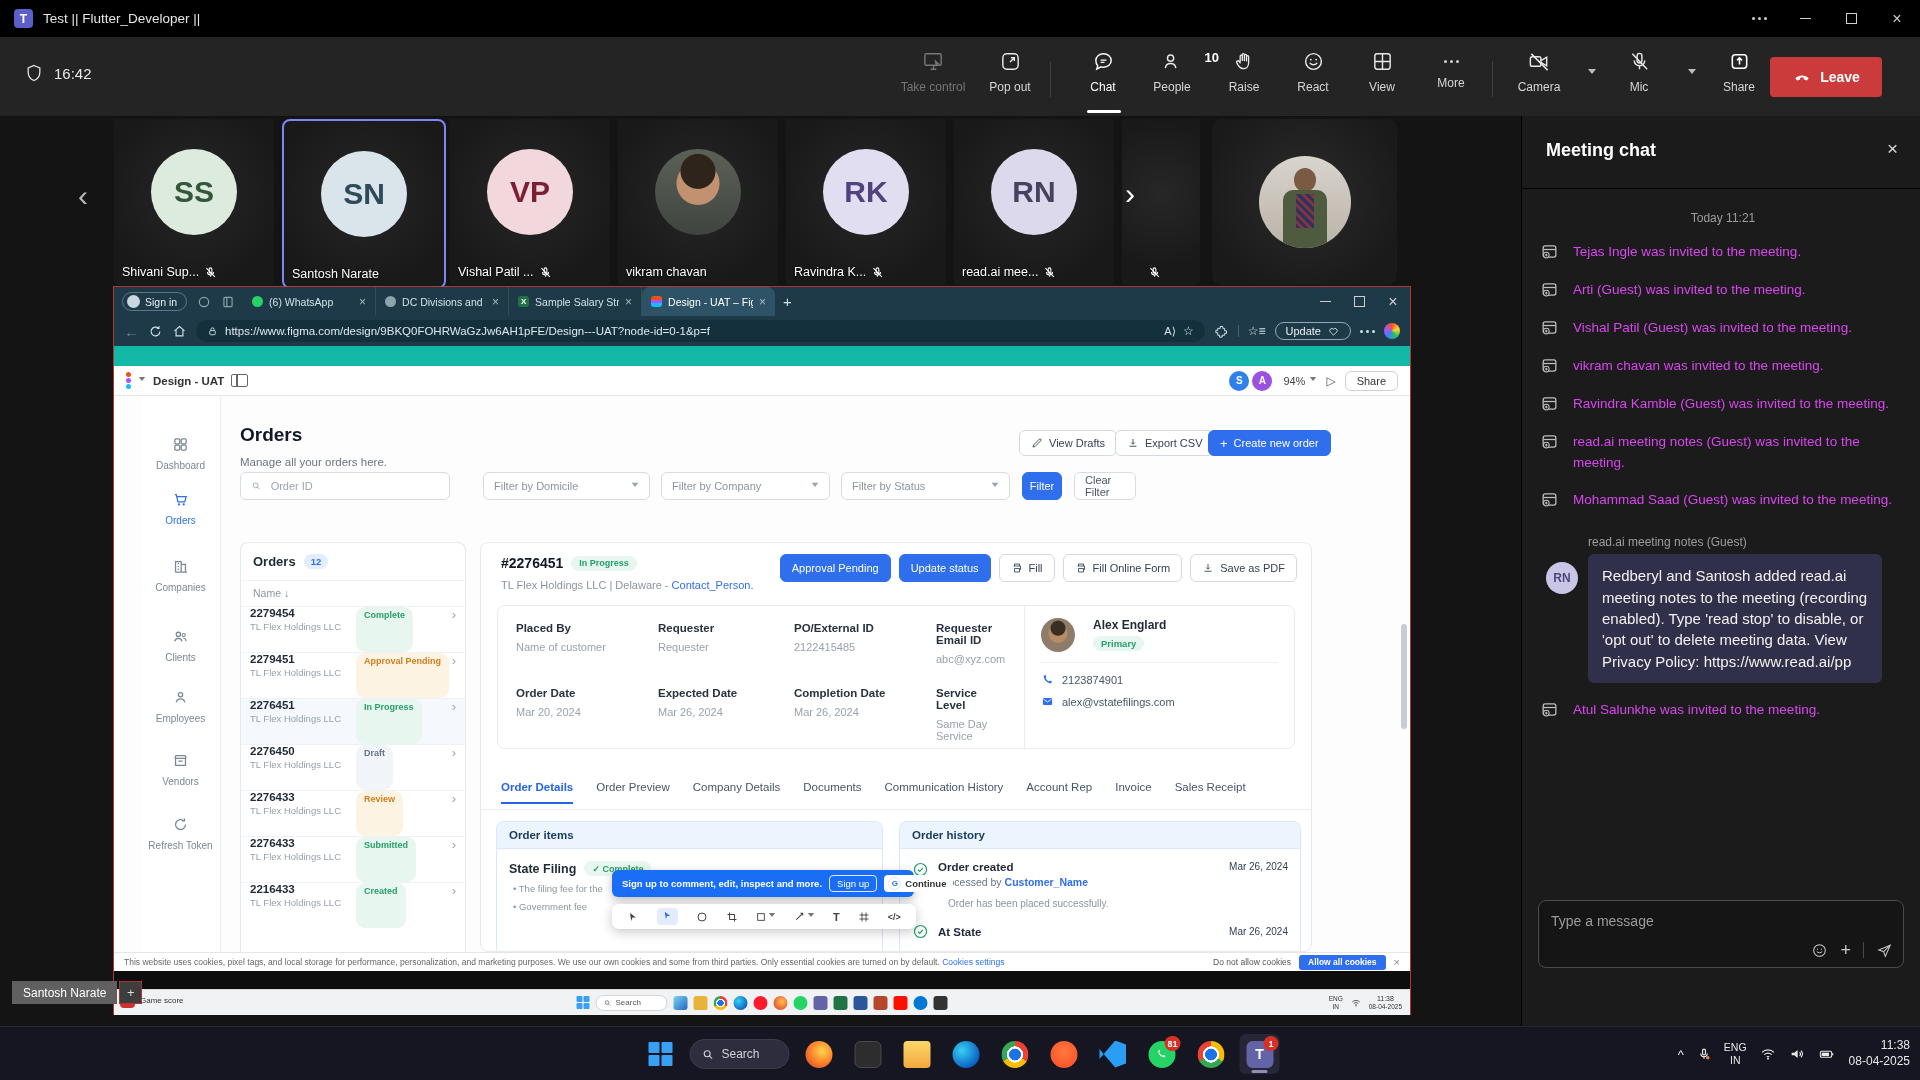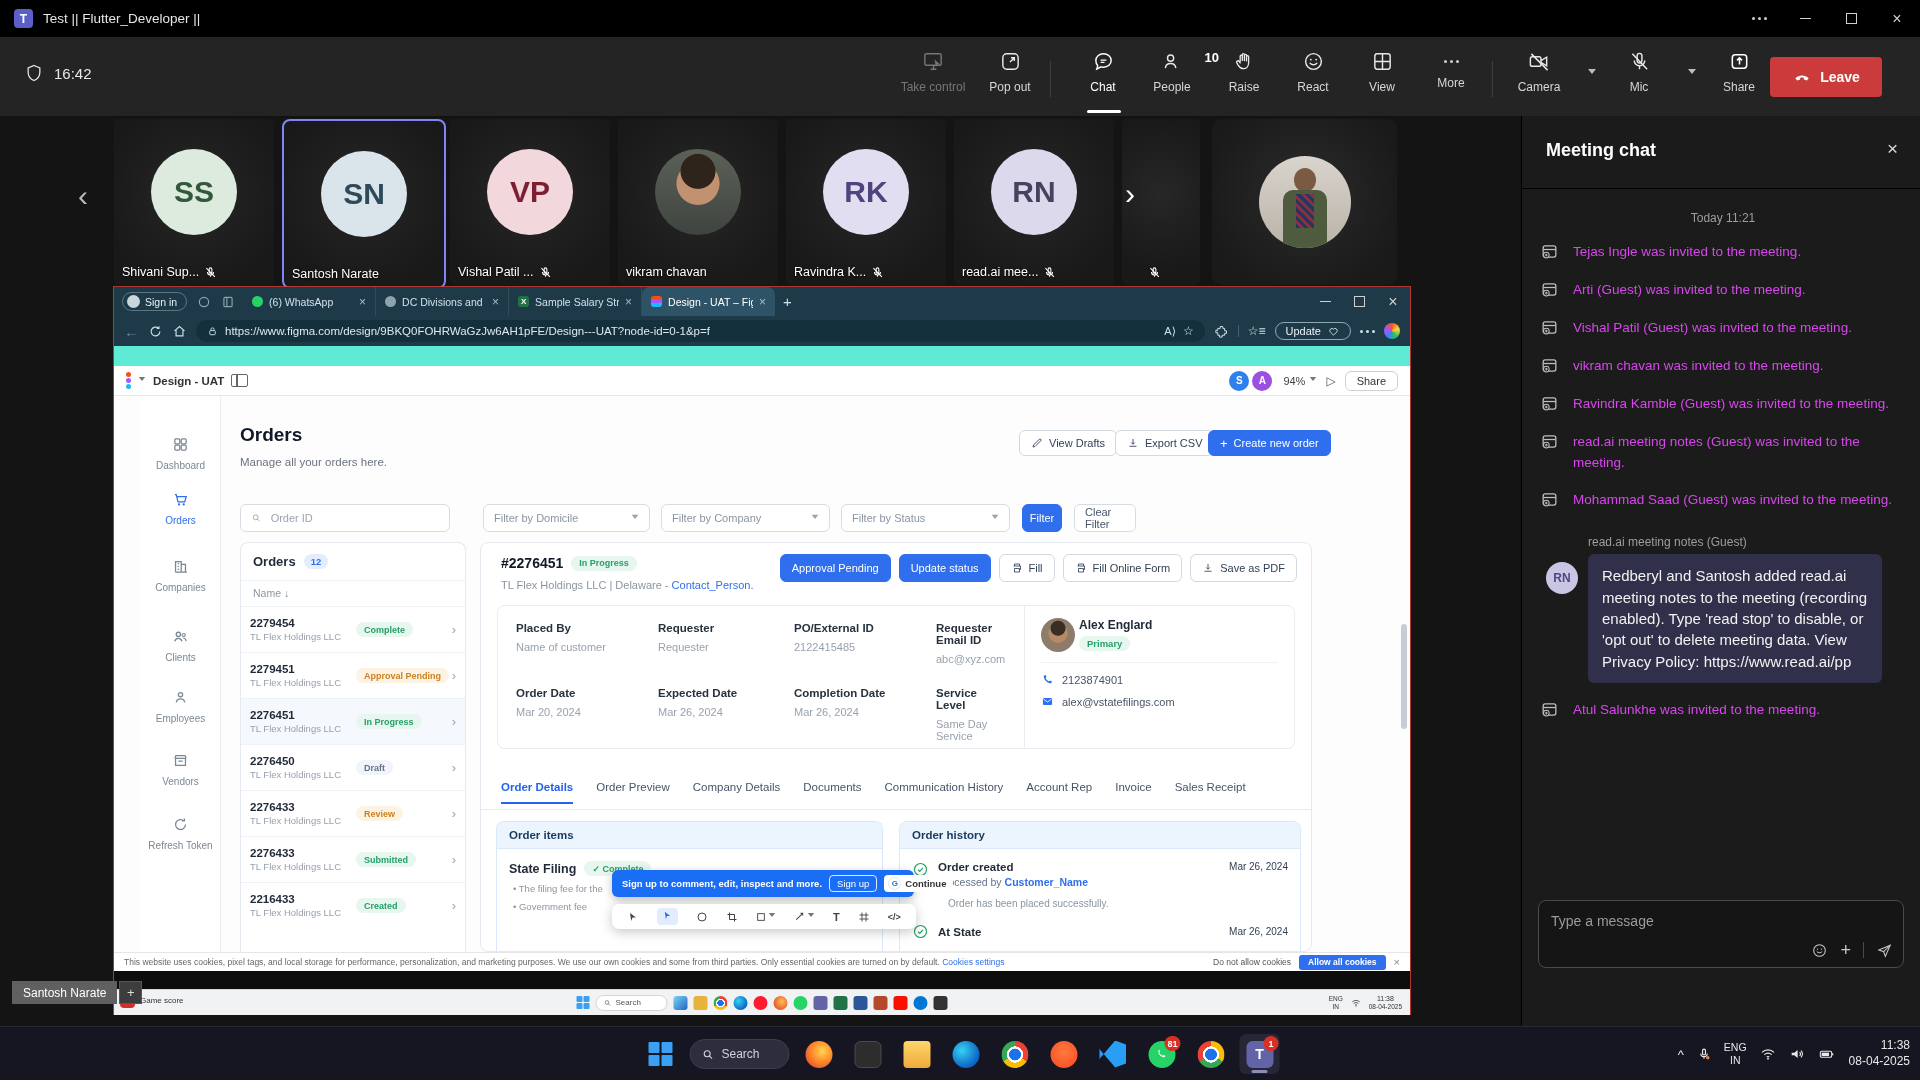--- a/index.html
+++ b/index.html
@@ -33,21 +33,21 @@
   .tname{position:absolute;left:8px;bottom:6px;display:flex;align-items:center;gap:5px;color:#fff;font-size:12.5px;text-shadow:0 1px 2px rgba(0,0,0,.9);max-width:146px;white-space:nowrap}
   .carouselbtn{position:absolute;color:#b9b9b9;font-size:30px;line-height:1;cursor:pointer}
   .photoava{background:radial-gradient(circle at 50% 26%,#2e241c 0 17px,rgba(0,0,0,0) 18px),radial-gradient(circle at 50% 40%,#c2916f 0 21px,rgba(0,0,0,0) 22px),linear-gradient(#5c6157,#3f4440)}
   .spot{position:absolute;left:1212px;top:0;width:185px;height:166px;border-radius:10px;background:radial-gradient(circle at 50% 45%,#2b2b2b,#1a1a1a 78%);overflow:hidden}
   .spotav{position:absolute;left:50%;top:50%;transform:translate(-50%,-50%);width:92px;height:92px;border-radius:50%;background:linear-gradient(#d9d4cd,#b9b2a8);overflow:hidden}
   .sphead{position:absolute;left:50%;top:12px;transform:translateX(-50%);width:22px;height:24px;border-radius:50%;background:#7a5a42}
   .spbody{position:absolute;left:50%;top:34px;transform:translateX(-50%);width:44px;height:60px;border-radius:10px 10px 0 0;background:#4e5b3f}
   .spshirt{position:absolute;left:50%;top:38px;transform:translateX(-50%);width:18px;height:34px;background:repeating-linear-gradient(45deg,#27365c 0 3px,#8a3040 3px 6px)}
   
   .share{position:absolute;left:114px;top:287px;width:1296px;height:727px;background:#0d0d0d;outline:1.5px solid rgba(205,62,52,.85)}
-  .browser{position:absolute;top:0;left:0;right:0;height:684px;background:#5eead4}
+  .browser{position:absolute;top:0;left:0;right:0;height:684px;background:#14b8a6}
   .tabsrow{position:absolute;top:0;left:0;right:0;height:29px;background:#1e3a49;display:flex;align-items:center;color:#cfe0ea}
   .signin{display:flex;align-items:center;gap:5px;border:1px solid #5a7786;border-radius:12px;padding:2px 9px 2px 4px;margin-left:8px;font-size:10.5px;color:#e8f1f6}
   .sicon{width:13px;height:13px;border-radius:50%;background:#c9d6dd}
   .chromeicon{width:14px;height:14px;margin-left:10px;opacity:.85}
   .btab{height:29px;display:flex;align-items:center;gap:6px;padding:0 9px;font-size:10.5px;width:133px;box-sizing:border-box;border-right:1px solid rgba(255,255,255,.09);cursor:pointer}
   .btab .lbl{flex:1;white-space:nowrap;overflow:hidden}
   .btab .x{color:#a9bcc7;font-size:12px}
   .btab.active{background:#2e5366;border-radius:8px 8px 0 0;color:#fff;border-right:none}
   .fav{width:11px;height:11px;border-radius:3px;flex:none}
   .newtab{margin-left:8px;font-size:15px;color:#cfe0ea}
@@ -80,31 +80,31 @@
   .canvas{position:absolute;top:109px;left:0;right:0;height:556px;background:#fdfdfe;overflow:hidden}
   .sidenav{position:absolute;left:27px;top:0;bottom:0;width:79px;background:#fff;border-right:1px solid #edeff3}
   .sitem{position:absolute;left:0;width:79px;text-align:center;color:#7b8794;cursor:pointer}
   .sitem .slbl{font-size:10px;margin-top:3px}
   .sitem.on{color:#2f6fed}
   .sitem svg{display:inline-block}
   .pagetitle{position:absolute;left:126px;top:28px;font-size:19px;font-weight:bold;color:#111827}
   .pagesub{position:absolute;left:126px;top:60px;font-size:11.5px;color:#6b7280}
   .obtn{position:absolute;top:34px;height:26px;display:flex;align-items:center;gap:6px;padding:0 11px;border:1px solid #d3d9e0;border-radius:6px;background:#fff;font-size:11px;color:#334155;box-sizing:border-box;cursor:pointer}
   .bluebtn{background:#2f6fed;border-color:#2f6fed;color:#fff}
-  .filters{position:absolute;top:108px;left:0;right:0;height:40px}
+  .filters{position:absolute;top:76px;left:0;right:0;height:40px}
   .fitem{position:absolute;top:0;height:28px;border:1px solid #d7dce3;border-radius:6px;background:#fff;display:flex;align-items:center;padding:0 10px;box-sizing:border-box;font-size:11px;color:#8b95a1}
   .fitem input{border:none;outline:none;background:transparent;font-size:11px;color:#334155;width:100%;font-family:inherit}
   .fitem input::placeholder{color:#9aa4b0}
   .fitem .caret{margin-left:auto;border-top-color:#9aa4b0;transform:scale(.85)}
   
   .listcard{position:absolute;left:126px;top:146px;width:226px;bottom:0;background:#fff;border:1px solid #e5e9f0;border-bottom:none;border-radius:8px 8px 0 0;box-sizing:border-box;overflow:hidden}
   .lhead{display:flex;align-items:center;gap:8px;padding:11px 12px;font-size:13px;font-weight:bold;color:#1f2937}
   .lbadge{background:#e4edfd;color:#2f6fed;font-size:9.5px;font-weight:bold;border-radius:9px;padding:2px 7px}
   .lcol{padding:6px 12px 7px;font-size:10.5px;color:#8b95a1;border-top:1px solid #eef1f5}
-  .orow{height:46px;border-top:1px solid #eef1f5;display:flex;align-items:center;padding:0 9px;box-sizing:border-box;cursor:pointer}
+  .orow{height:46px;border-top:1px solid #eef1f5;display:flex;padding:0 9px;box-sizing:border-box;cursor:pointer}
   .orow.sel{background:#f5f8fc}
   .oid{font-size:11.5px;font-weight:bold;color:#1f2937}
   .ocomp{font-size:9.5px;color:#97a1ad;margin-top:2px}
   .oleft{width:106px}
   .st{font-size:9px;font-weight:bold;border-radius:9px;padding:2.5px 8px;white-space:nowrap}
   .stg{background:#e7f6ee;color:#27a06a}
   .sto{background:#fdf3e3;color:#cf7f1f}
   .stx{background:#f1f4f8;color:#64748b}
   .ochev{margin-left:auto;color:#9aa4b0;font-size:13px}
   
@@ -757,21 +757,21 @@
             <div>
                 <div class="flabel">Completion Date</div>
                 <div class="fvalue">Mar 26, 2024</div>
               </div>
             <div>
                 <div class="flabel">Service Level</div>
                 <div class="fvalue">Same Day Service</div>
               </div>
           </div>
           <div class="contact">
-            <div style="display:flex;gap:4px;align-items:flex-start">
+            <div style="display:flex;gap:18px;align-items:flex-start">
               <div class="cav"></div>
               <div>
                 <div class="cname">Alex Englard</div>
                 <span class="cbadge">Primary</span>
               </div>
             </div>
             <div class="cdivl"></div>
             <div class="crow">
               <svg width="13" height="13" viewBox="0 0 24 24">
                   <path d="M5 5c0 7.5 6.5 14 14 14l1.2-3.4-3.6-1.6-2 1.6c-2.8-1.4-4.8-3.4-6.2-6.2l1.6-2L8.4 3.8z" fill="#2f6fed"></path>

